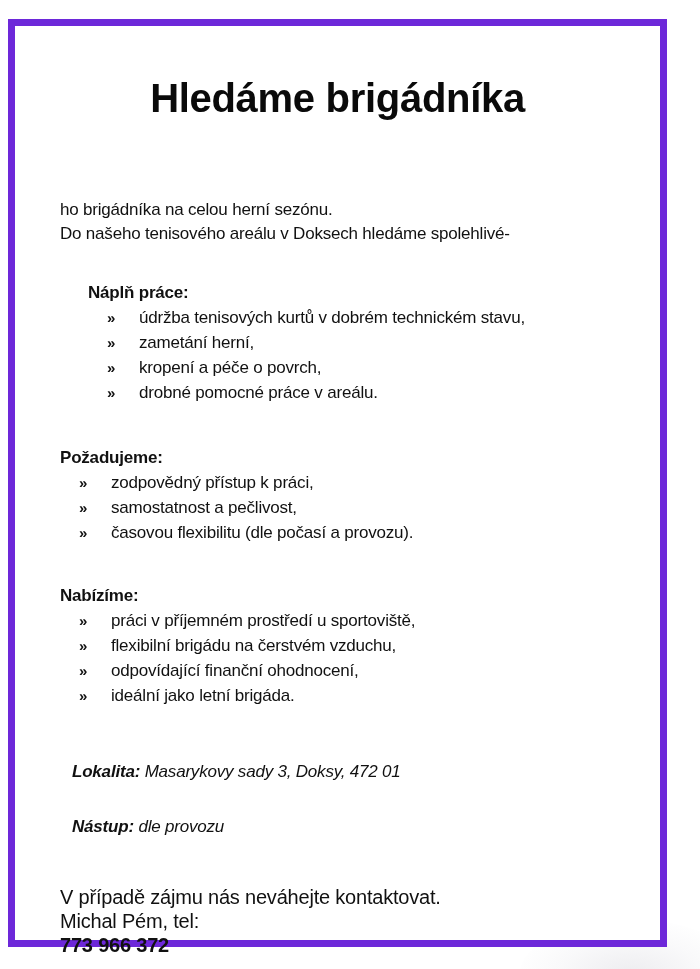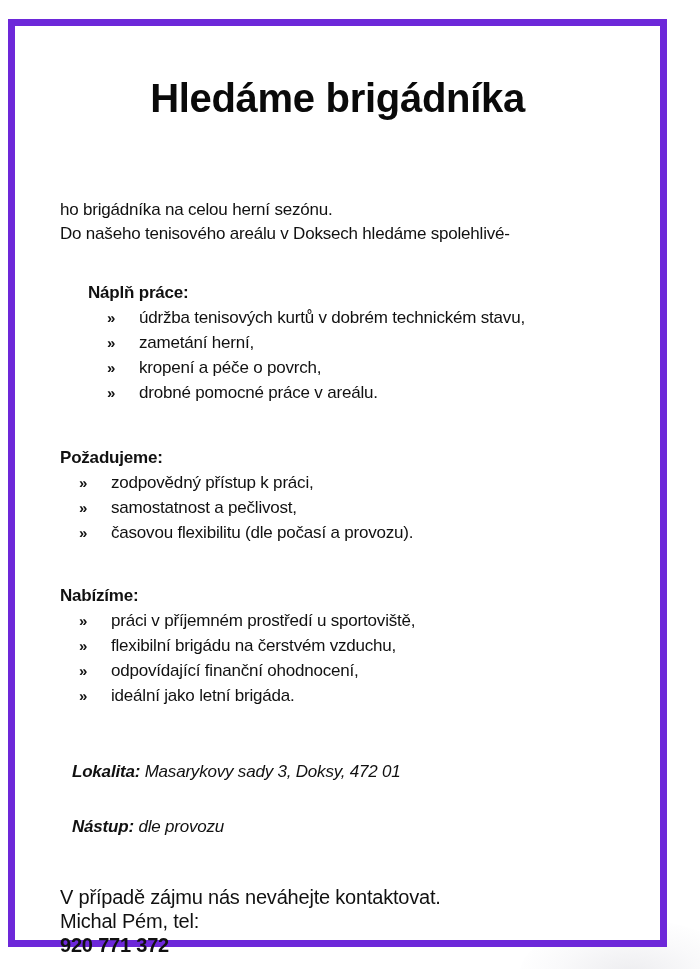--- a/index.html
+++ b/index.html
@@ -195,17 +195,17 @@
   </p>
 
   <p class="info-line" style="top:777px;">
     <b>Nástup:</b><span> dle provozu</span>
   </p>
 
   <div class="contact">
     <span>V případě zájmu nás neváhejte kontaktovat.</span>
     <span>
         <span>Michal Pém, tel: </span>
-        <span class="phone">920 771 372</span>
+        <span class="phone">773 966 372</span>
       </span>
   </div>
 
 </div>
 
 </body></html>

